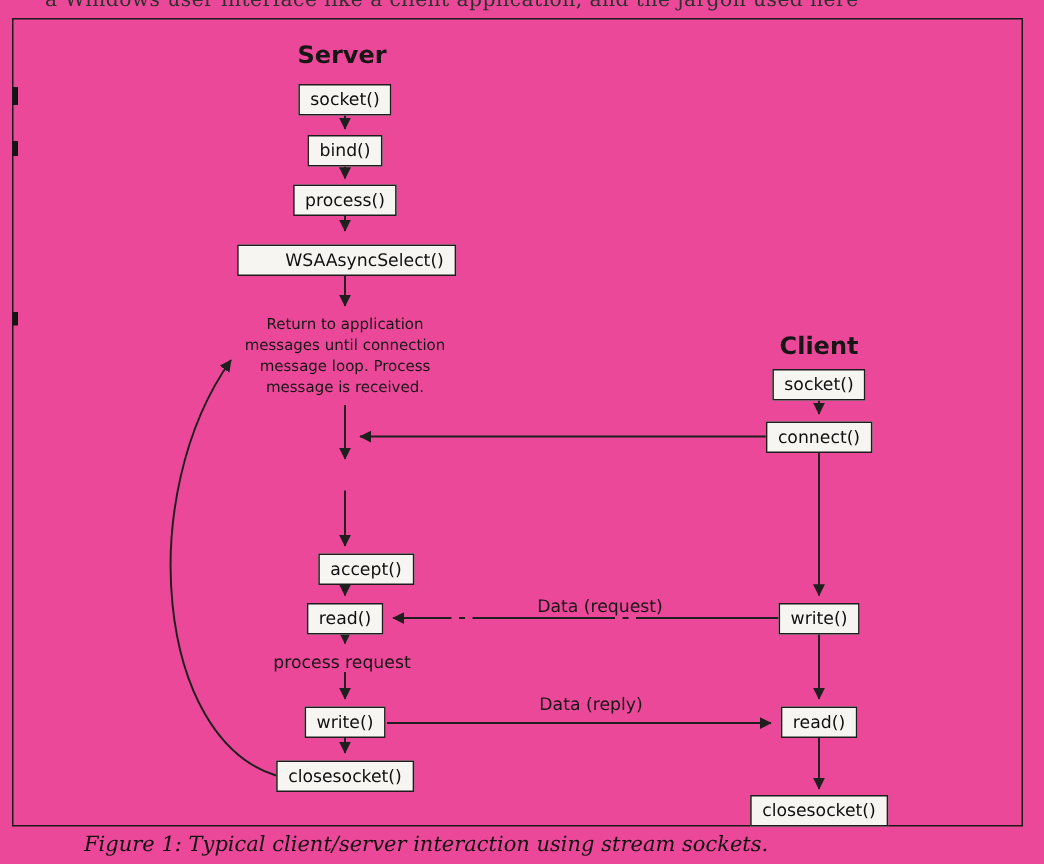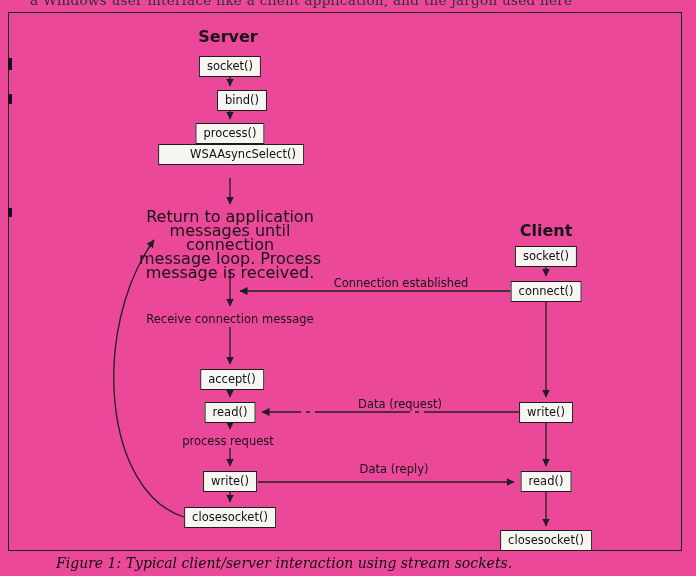--- a/index.html
+++ b/index.html
@@ -11,21 +11,21 @@
            font:13.5px "DejaVu Serif",serif;color:#30302e;letter-spacing:.3px;}
   svg.wires{position:absolute;left:0;top:0;z-index:1;}
   .node{position:absolute;transform:translateX(-50%);border:1.5px solid #1d1d1d;
         padding:2px 7px 3px;font-size:11.5px;background:#f7f5f1;color:#101010;
         white-space:nowrap;z-index:2;}
   .collbl{position:absolute;transform:translateX(-50%);font-weight:bold;
           font-size:16px;z-index:2;white-space:nowrap;}
   .txt{position:absolute;transform:translateX(-50%);font-size:11.5px;
        z-index:2;white-space:nowrap;}
   .loop{position:absolute;left:230px;top:210px;width:196px;transform:translateX(-50%);
-        text-align:center;font-size:16px;line-height:14px;z-index:2;}
+        text-align:center;font-size:10px;line-height:14px;z-index:2;}
   .caption{position:absolute;left:8px;top:555px;font:italic 14px "DejaVu Serif",serif;
            color:#101010;z-index:2;white-space:nowrap;}
   .caption b{font-weight:normal;margin-left:48px;}
   .speck{position:absolute;background:#141414;z-index:3;}
 </style>
 </head>
 <body>
 
 <div class="page">
 
@@ -63,46 +63,44 @@
       <path d="M515,291 H240" marker-end="url(#ah)"></path>
       <path d="M519,412 H262" stroke-dasharray="95 5 4 5" marker-end="url(#ah)"></path>
       <path d="M258,482 H514" marker-end="url(#ah)"></path>
 
       <path d="M184,517 C104,492 90,330 154,240" marker-end="url(#ah)"></path>
     </g>
   </svg>
 
   <div class="collbl" style="left:228px;top:27px;">Server</div>
   <div class="node" style="left:230px;top:56px;">socket()</div>
-  <div class="node" style="left:230px;top:90px;margin-left:12px;">bind()</div>
+  <div class="node" style="left:230px;top:90px;">bind()</div>
   <div class="node" style="left:230px;top:123px;">process()</div>
-  <div class="node" style="left:231px;top:144px;padding-left:31px;">WSAAsyncSelect()</div>
+  <div class="node" style="left:231px;top:163px;padding-left:31px;">WSAAsyncSelect()</div>
 
   <div class="loop">
     <div>Return to application</div>
     <div>messages until connection</div>
     <div>message loop. Process</div>
     <div>message is received.</div>
   </div>
 
-  <div class="txt" style="left:230px;top:312px;">Receive connection message</div>
-  <div class="node" style="left:232px;top:369px;text-align:center;">accept()</div>
+  <div class="node" style="left:244px;top:369px;text-align:center;">accept()</div>
   <div class="node" style="left:230px;top:402px;">read()</div>
   <div class="txt" style="left:228px;top:434px;">process request</div>
   <div class="node" style="left:230px;top:471px;">write()</div>
   <div class="node" style="left:230px;top:507px;">closesocket()</div>
 
   <div class="collbl" style="left:546px;top:221px;">Client</div>
   <div class="node" style="left:546px;top:246px;">socket()</div>
   <div class="node" style="left:546px;top:281px;">connect()</div>
   <div class="node" style="left:546px;top:402px;">write()</div>
   <div class="node" style="left:546px;top:471px;">read()</div>
   <div class="node" style="left:546px;top:530px;">closesocket()</div>
 
-  <div class="txt" style="left:401px;top:276px;">Connection established</div>
   <div class="txt" style="left:400px;top:397px;">Data (request)</div>
   <div class="txt" style="left:394px;top:462px;">Data (reply)</div>
 
   <div class="caption">
     <b>Figure 1:</b><span> Typical client/server interaction using stream sockets.</span>
   </div>
 
 </div>
 
 </body></html>

